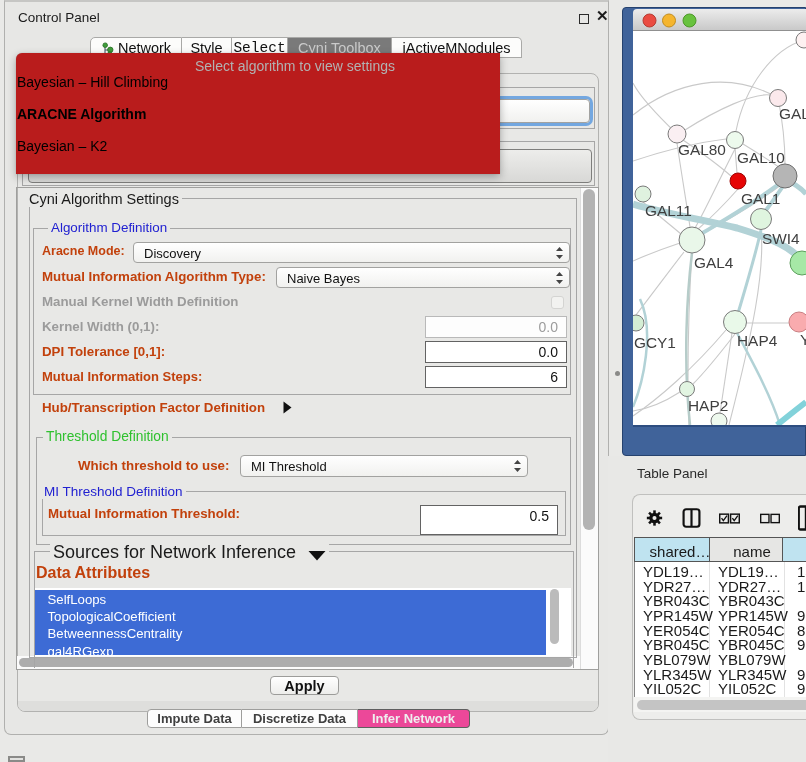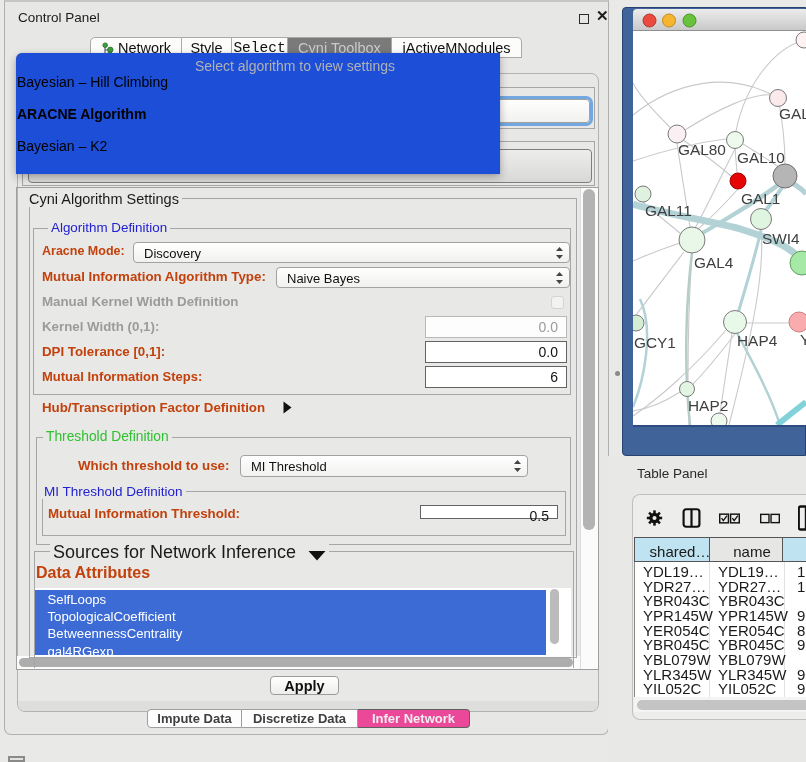--- a/index.html
+++ b/index.html
@@ -20,21 +20,21 @@
   .lbl { position:absolute; font-size:13.3px; font-weight:bold; color:#c2410c; white-space:nowrap; }
   .lbl.dis { color:#9b9b9b; }
   .combo { position:absolute; background:linear-gradient(#ffffff,#f1f1ef); border:1px solid #a2a2a0;
            border-radius:4px; font-size:13px; color:#111; }
   .combo .ctext { position:absolute; left:10px; top:2.5px; }
   .combo svg { position:absolute; right:5px; top:50%; margin-top:-6px; }
   .tfield { position:absolute; background:#fff; border:1px solid #636363; font-size:14px; color:#121212;
             text-align:right; padding-right:8px; }
   .tfield.dis { border:1px solid #b9b9b9; color:#9c9c9c; background:#fdfdfd; }
   
-  #popup { left:16px; top:53px; width:484px; height:121px; background:#1d4ed8;
+  #popup { left:16px; top:53px; width:484px; height:121px; background:#b91c1c;
            border-radius:6px 0 0 0; box-shadow:0 3px 8px rgba(0,0,0,0.30), 0 0 1px rgba(0,0,0,0.25); }
   #popup .hint { position:absolute; left:179px; top:5px; color:#b2b2b2; font-size:14px; }
   .pitem { position:absolute; left:1px; font-size:14px; color:#000; white-space:nowrap; }
   
   .btab { top:709px; height:19px; background:#fdfdfd; border:1px solid #9e9e9c; font-size:13px;
           font-weight:bold; color:#404040; text-align:center; line-height:18px; }
   
   #netwin { left:622px; top:7px; width:184px; height:449px; background:#40639a;
             border:1px solid #26426e; border-radius:4px 0 0 4px; }
   #nettitle { left:633px; top:9px; width:173px; height:22px;
@@ -129,21 +129,21 @@
     <svg width="9" height="12" viewBox="0 0 9 12">
       <path d="M4.5 0 L8 4 H1 Z" fill="#444"></path>
       <path d="M4.5 12 L8 8 H1 Z" fill="#444"></path>
     </svg>
   </div>
 
   <div class="gbox" style="left:42px; top:491px; width:524px; height:45px;"></div>
   <div class="gtitle" style="left:41px; top:484px; color:#2121d1; font-size:13.5px;">MI Threshold Definition</div>
 
   <div class="lbl" style="left:48px; top:506px;">Mutual Information Threshold:</div>
-  <div class="tfield" style="left:420px; top:505px; width:138px; height:14px; line-height:21px;">0.5</div>
+  <div class="tfield" style="left:420px; top:505px; width:138px; height:30px; line-height:21px;">0.5</div>
 
   <div class="gbox" style="left:34px; top:551px; width:540px; height:117px; border-bottom:none;"></div>
   <div class="gtitle" style="left:50px; top:542px; color:#1a1a1a; font-size:18px;">Sources for Network Inference &nbsp;&nbsp;&nbsp;&nbsp;&nbsp;</div>
   <svg class="abs" style="left:308px; top:550px;" width="18" height="11" viewBox="0 0 18 11">
     <path d="M0.5 1 L17.5 1 L9 10.5 Z" fill="#111"></path>
   </svg>
   <div class="lbl" style="left:36px; top:564px; font-size:16px;">Data Attributes</div>
 
   <div class="abs" style="left:35px; top:588px; width:536px; height:68px; background:#fff;"></div>
   <div class="abs" style="left:35px; top:590px; width:511px; height:65px; background:#3d6bd5; color:#fff; font-size:13.2px; overflow:hidden;">

